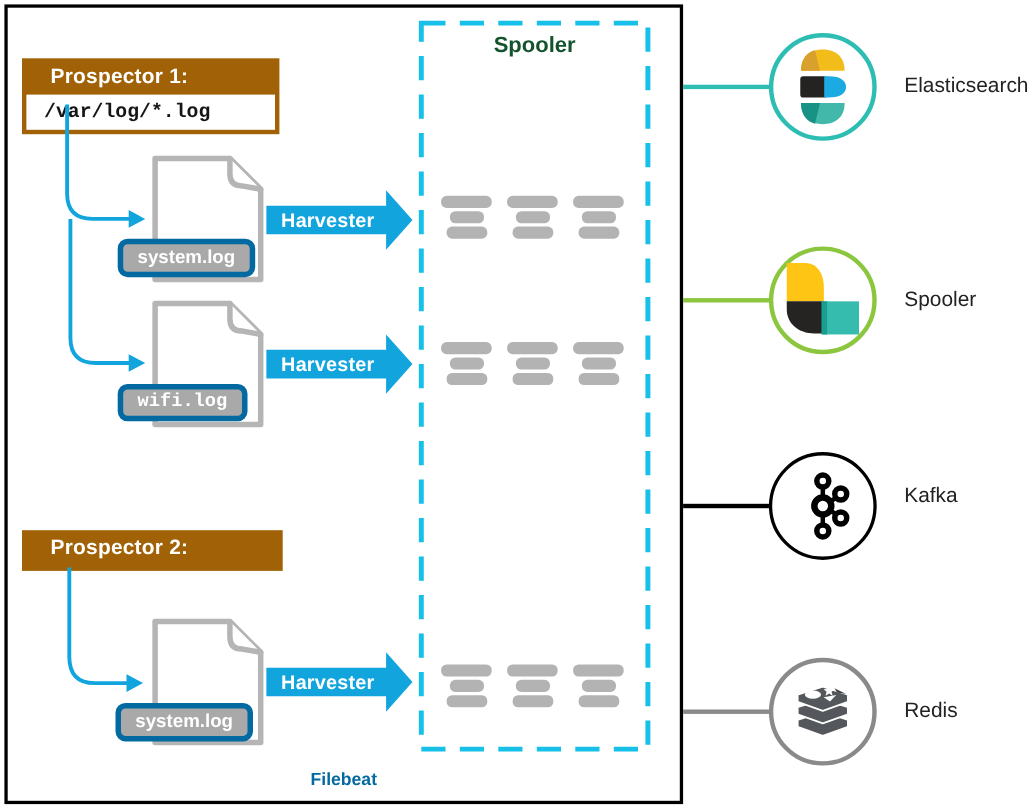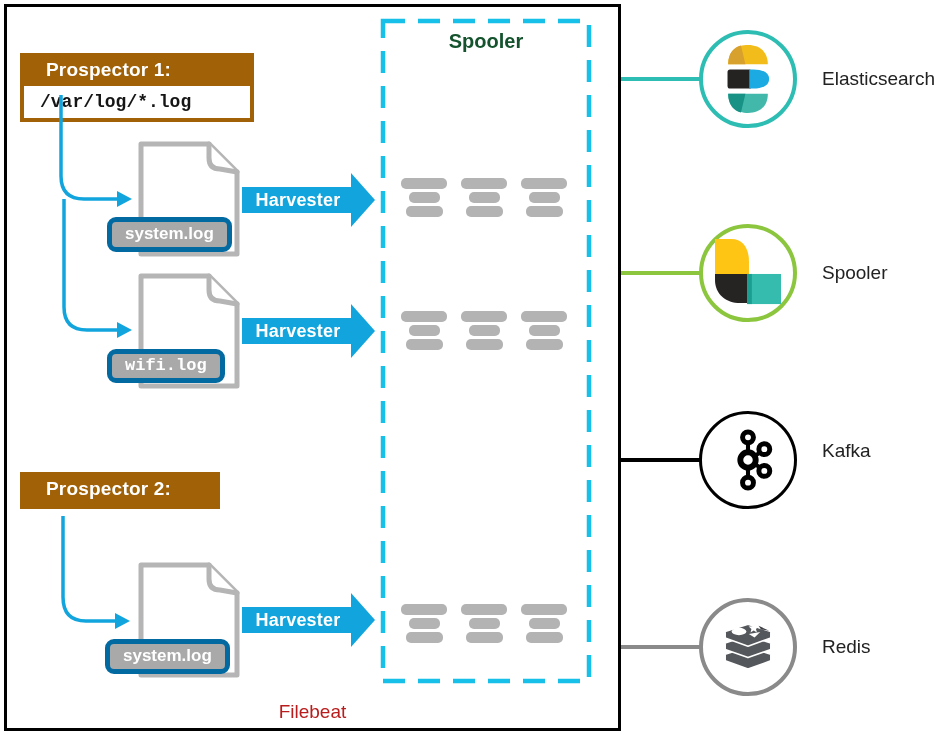--- a/index.html
+++ b/index.html
@@ -2,28 +2,28 @@
 <html><head>
 <meta charset="utf-8">
 <style>
   * { margin:0; padding:0; box-sizing:border-box; }
   html,body { background:#fff; }
   body { font-family:"Liberation Sans", sans-serif; }
   #stage { position:relative; width:940px; height:735px; background:#fff; overflow:hidden; }
 
   
   .filebeat-box { position:absolute; left:4px; top:4px; width:617px; height:727px; border:3px solid #000; background:#fff; }
-  .filebeat-label { position:absolute; left:4px; top:701px; width:617px; text-align:center; font-size:19px; font-weight:normal; color:#b91c1c; }
+  .filebeat-label { position:absolute; left:4px; top:701px; width:617px; text-align:center; font-size:16px; font-weight:bold; color:#0369a1; }
 
   
   .prospector { position:absolute; background:#a16207; padding-bottom:4px;margin-top:29px; }
   .prospector-title { color:#fff; font-weight:bold; font-size:19px; padding:6px 0 5px 26px; letter-spacing:.2px; }
   .prospector-path { background:#fff; margin:0 4px; font-family:"Liberation Mono", monospace; font-size:18px; font-weight:bold; color:#151515; padding:6px 0 6px 16px; white-space:nowrap; }
   #prospector1 { left:20px; top:24px;  width:234px; }
-  #prospector2 { left:20px; top:443px; width:200px; }
+  #prospector2 { left:20px; top:453px; width:237px; }
 
   
   .doc { position:absolute; width:106px; height:120px; }
   #doc1 { left:136px; top:139px; }
   #doc2 { left:136px; top:271px; }
   #doc3 { left:136px; top:560px; }
 
   .pill { position:absolute; background:#a9a9a9; border:5px solid #0369a1; border-radius:9px; color:#fff; font-weight:bold; font-size:17px; padding:2px 13px 3px; z-index:5; white-space:nowrap; }
   #pill1 { left:107px; top:217px; }
   #pill2 { left:107px; top:349px;font-family:Liberation Mono, monospace; }

